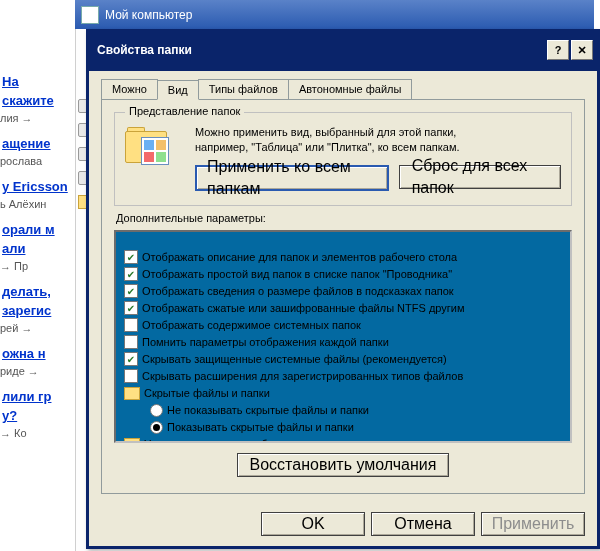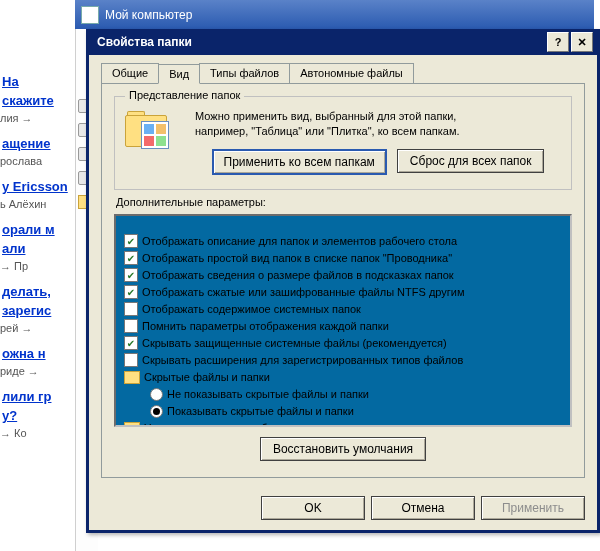--- a/index.html
+++ b/index.html
@@ -6,41 +6,41 @@
 a{color:#0033cc}
 .bg-links{position:absolute;left:0;top:0;width:75px;height:551px;padding-top:70px;overflow:hidden}
 .bg-links .lk{color:#0033cc;text-decoration:underline;font-weight:bold;font-size:13px;display:block;margin:4px 2px;white-space:nowrap}
 .bg-links .sub{color:#555;font-size:11px;display:block;margin-bottom:12px}
 .mc-title{position:absolute;left:75px;top:0;height:29px;right:6px;background:linear-gradient(#5a82c8,#2a5ab0);display:flex;align-items:center;color:#fff;font-size:12px}
 .mc-title .mc-icon{width:16px;height:16px;margin:0 6px;display:inline-block;background:#fff;border:1px solid #7aa}
 .explorer-body{position:absolute;left:75px;top:29px;width:22px;bottom:0;background:#fdfdfd;border-left:1px solid #cfcfcf;display:flex;flex-direction:column;align-items:center;gap:10px;padding-top:70px}
 .drive{width:16px;height:12px;background:#e8e8e8;border:1px solid #999;border-radius:2px}
 .folder-mini{width:16px;height:12px;background:#ffe082;border:1px solid #caa33a}
 .dialog{position:absolute;left:86px;top:29px;width:508px;background:#ece9d8;border:3px solid #0a246a;border-top:none;box-shadow:2px 2px 4px rgba(0,0,0,.3)}
-.titlebar{height:26px;background:linear-gradient(#0a246a,#0a246a);color:#fff;display:flex;align-items:center;font-size:12px;font-weight:bold;padding:0 4px 0 8px}
+.titlebar{height:42px;background:linear-gradient(#0a246a,#0a246a);color:#fff;display:flex;align-items:center;font-size:12px;font-weight:bold;padding:0 4px 0 8px}
 .titlebar .spacer{flex:1}
 .tb-btn{width:20px;height:18px;margin-left:2px;background:#ece9d8;border:1px solid #fff;border-right-color:#777;border-bottom-color:#777;display:flex;align-items:center;justify-content:center;color:#000;font-size:11px;font-weight:bold}
 .dlg-body{padding:8px 12px 10px}
 .tabs{display:flex;border-bottom:1px solid #919b9c;margin-bottom:0}
 .tab{padding:3px 10px;border:1px solid #919b9c;border-bottom:none;background:#ece9d8;margin-right:-1px;position:relative;font-size:11px}
 .tab.active{background:#ece9d8;border-bottom:1px solid #ece9d8;top:1px;font-weight:normal;z-index:2}
 .panel{border:1px solid #919b9c;border-top:none;padding:12px 12px 14px;background:#ece9d8}
 .groupbox{border:1px solid #c0c0c0;padding:12px 10px 14px;position:relative;margin-bottom:2px}
 .groupbox .legend{position:absolute;top:-8px;left:10px;background:#ece9d8;padding:0 4px;font-size:11px}
 .gb-row{display:flex;align-items:flex-start;gap:28px}
 .folder-icon{width:42px;height:38px;position:relative;flex-shrink:0}
 .folder-icon .back{position:absolute;width:40px;height:30px;bottom:0;left:0;background:#ffe082;border:1px solid #caa33a;border-radius:2px}
 .folder-icon .tab-f{position:absolute;width:16px;height:6px;top:2px;left:2px;background:#ffe082;border:1px solid #caa33a;border-bottom:none;border-radius:2px 2px 0 0}
 .folder-icon .overlay{position:absolute;width:22px;height:22px;bottom:-2px;right:-2px;background:#fff;border:1px solid #6a8fbf;display:grid;grid-template-columns:1fr 1fr;grid-template-rows:1fr 1fr;gap:2px;padding:2px}
 .folder-icon .overlay span{background:#6ab0f3}
 .folder-icon .overlay span:nth-child(2){background:#f3c06a}
 .folder-icon .overlay span:nth-child(3){background:#f36a6a}
 .folder-icon .overlay span:nth-child(4){background:#8ee08e}
 .desc{flex:1;font-size:11px;line-height:1.35}
-.btn{display:inline-flex;align-items:center;justify-content:center;height:22px;padding:0 12px;background:#ece9d8;border:1px solid #404040;box-shadow:inset 1px 1px #fff,inset -1px -1px #aca899;font-size:12px}
+.btn{display:inline-flex;align-items:center;justify-content:center;height:22px;padding:0 12px;background:#ece9d8;border:1px solid #404040;box-shadow:inset 1px 1px #fff,inset -1px -1px #aca899;font-size:16px}
 .btn-row{display:flex;gap:10px;margin-top:10px;justify-content:center}
 .btn.default{border:2px solid #2a5ab0;padding:0 10px}
 .section-label{margin:6px 0 6px 2px;font-size:11px}
 .tree{height:190px;overflow:auto;background:#0369a1;border:2px inset #c0c0c0;padding:17px 2px 2px 4px;font-size:11px;white-space:nowrap}
 .tree .tree-inner{min-width:560px}
 .tree .line{display:flex;align-items:center;height:17px;gap:4px;padding-left:4px}
 .tree .line.sub{padding-left:30px}
 .cb{width:12px;height:12px;border:1px solid #777;background:#fff;display:inline-flex;align-items:center;justify-content:center;font-size:10px;color:#2a7a2a;flex-shrink:0}
 .cb.checked::after{content:"✔"}
 .rb{width:11px;height:11px;border:1px solid #777;border-radius:50%;background:#fff;display:inline-block;position:relative;flex-shrink:0}
@@ -92,21 +92,21 @@
 
 <div class="dialog">
   <div class="titlebar">
     <span>Свойства папки</span>
     <span class="spacer"></span>
     <span class="tb-btn">?</span>
     <span class="tb-btn">✕</span>
   </div>
   <div class="dlg-body">
     <div class="tabs">
-      <div class="tab">Общие</div>
+      <div class="tab">Можно</div>
       <div class="tab active">Вид</div>
       <div class="tab">Типы файлов</div>
       <div class="tab">Автономные файлы</div>
     </div>
     <div class="panel">
 
       <div class="groupbox">
         <span class="legend">Представление папок</span>
         <div class="gb-row">
           <div class="folder-icon">

